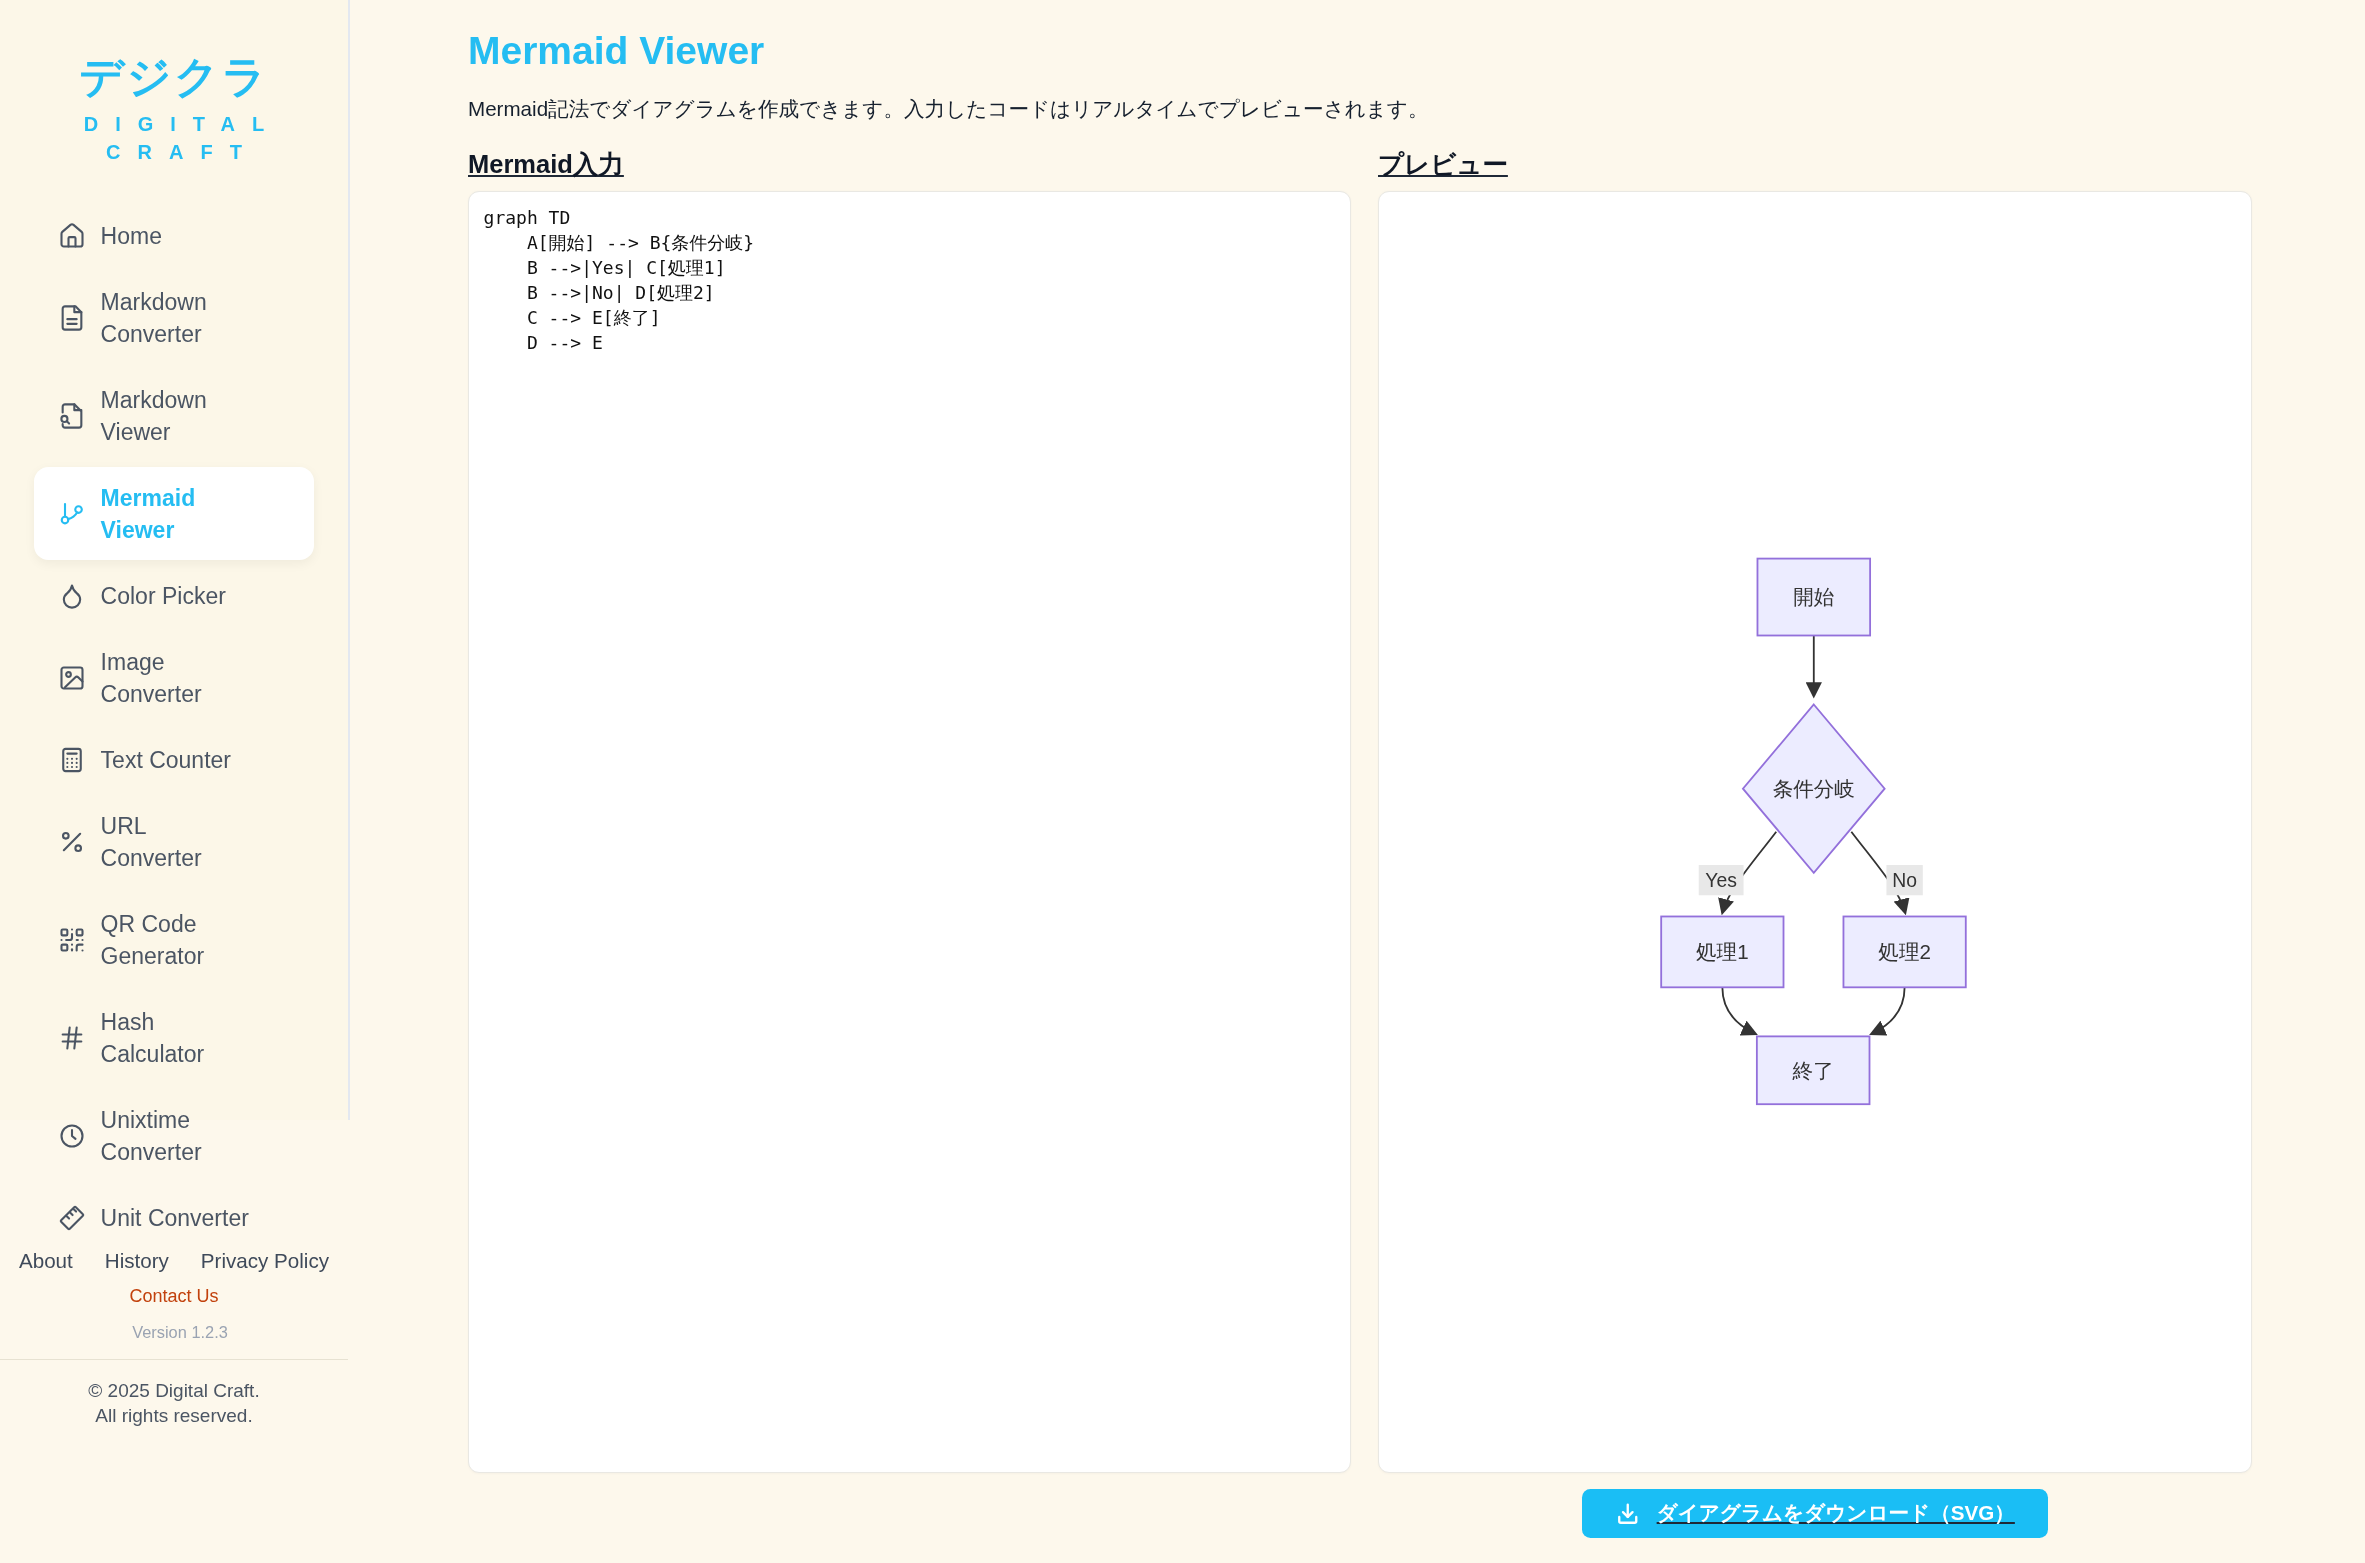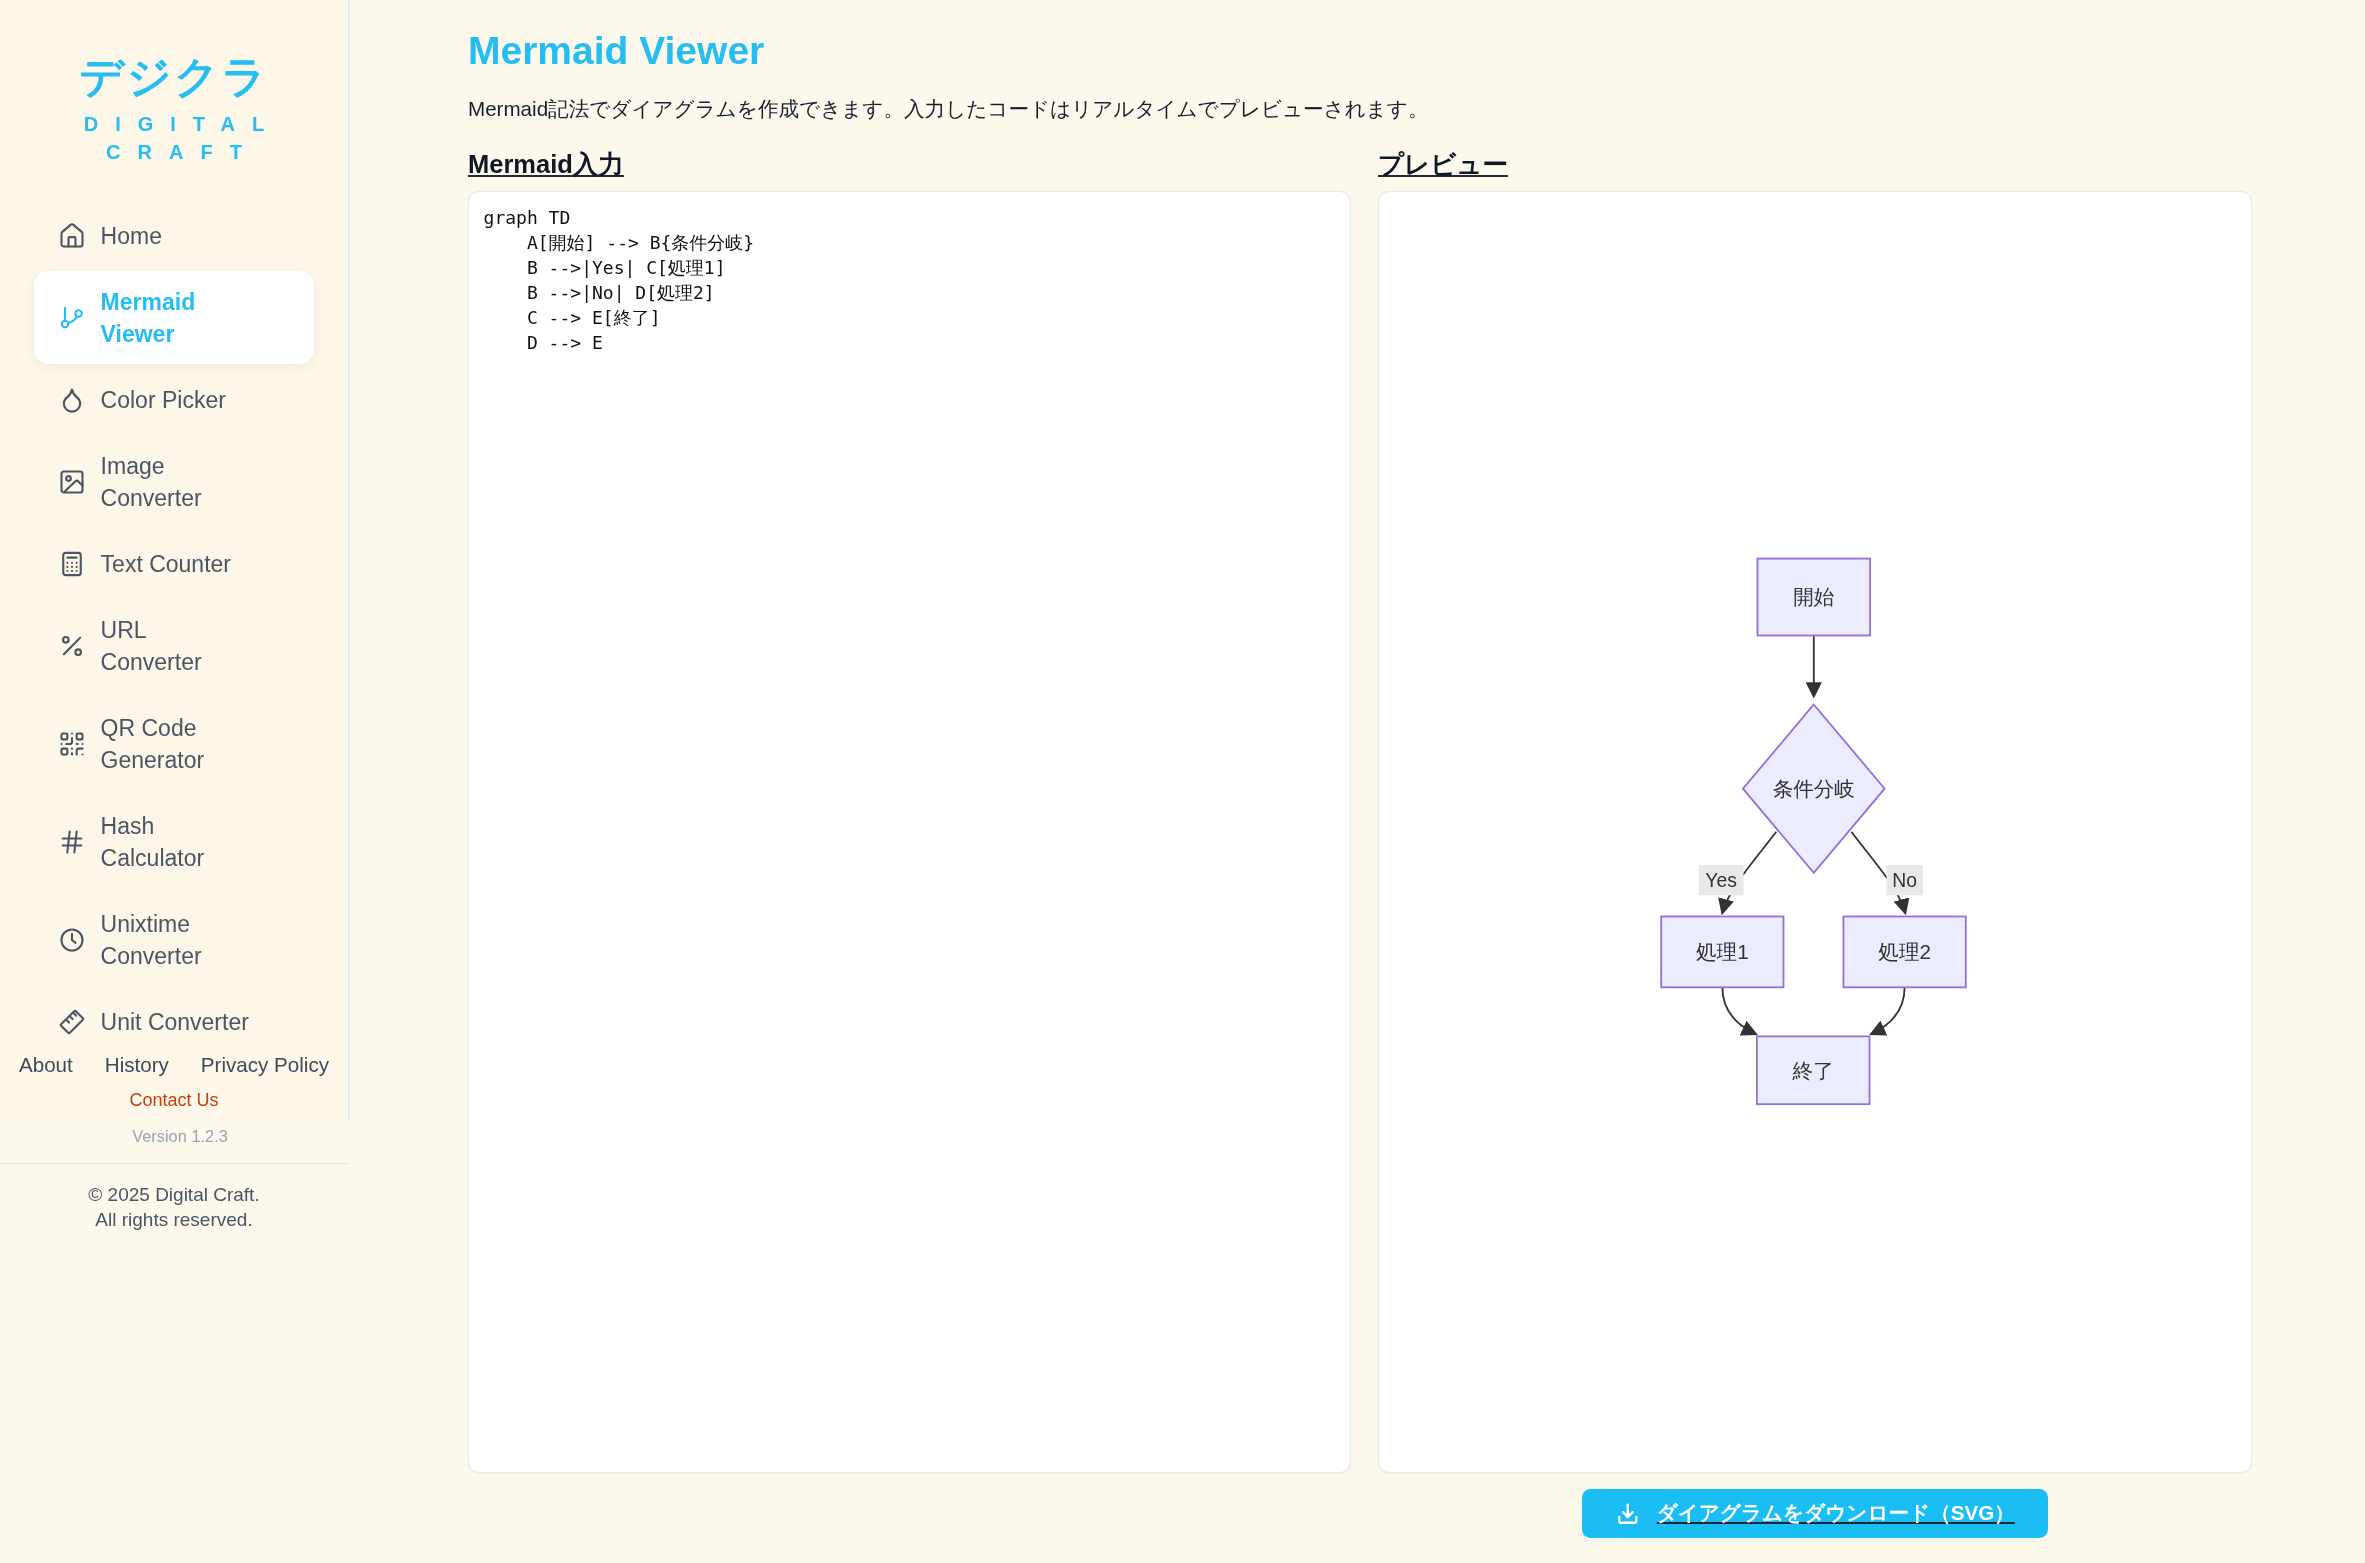--- a/index.html
+++ b/index.html
@@ -100,20 +100,38 @@
   </div>
 
   <ul class="nav">
     <li class="nav-item">
       <svg class="nicon" viewBox="0 0 24 24" fill="none" stroke="currentColor" stroke-width="1.8" stroke-linecap="round" stroke-linejoin="round">
           <path d="M15 21v-7a1 1 0 0 0-1-1h-4a1 1 0 0 0-1 1v7"></path>
           <path d="M3 10a2 2 0 0 1 .7-1.5l7-6a2 2 0 0 1 2.6 0l7 6A2 2 0 0 1 21 10v9a2 2 0 0 1-2 2H5a2 2 0 0 1-2-2z"></path>
         </svg>
       <span class="nlabel">Home</span>
     </li>
+    <li class="nav-item">
+      <svg class="nicon" viewBox="0 0 24 24" fill="none" stroke="currentColor" stroke-width="1.8" stroke-linecap="round" stroke-linejoin="round">
+          <path d="M15 2H6a2 2 0 0 0-2 2v16a2 2 0 0 0 2 2h12a2 2 0 0 0 2-2V7z"></path>
+          <path d="M14 2v5h6"></path>
+          <path d="M8 13h8"></path>
+          <path d="M8 17h8"></path>
+        </svg>
+      <span class="nlabel">Markdown Converter</span>
+    </li>
+    <li class="nav-item">
+      <svg class="nicon" viewBox="0 0 24 24" fill="none" stroke="currentColor" stroke-width="1.8" stroke-linecap="round" stroke-linejoin="round">
+          <path d="M14 2v5h6"></path>
+          <path d="M4 9V4a2 2 0 0 1 2-2h8l6 6v12a2 2 0 0 1-2 2H6a2 2 0 0 1-2-2v-1"></path>
+          <circle cx="5.5" cy="14.5" r="2.6"></circle>
+          <path d="m7.6 16.6 1.9 1.9"></path>
+        </svg>
+      <span class="nlabel">Markdown Viewer</span>
+    </li>
     <li class="nav-item active">
       <svg class="nicon" viewBox="0 0 24 24" fill="none" stroke="currentColor" stroke-width="1.8" stroke-linecap="round" stroke-linejoin="round">
           <line x1="6" y1="3.5" x2="6" y2="14"></line>
           <circle cx="6" cy="17.2" r="2.8"></circle>
           <circle cx="17.6" cy="8.2" r="2.8"></circle>
           <path d="M8.6 16.4c3.6-1 6.4-3.3 7.8-5.7"></path>
         </svg>
       <span class="nlabel">Mermaid Viewer</span>
     </li>
     <li class="nav-item">

